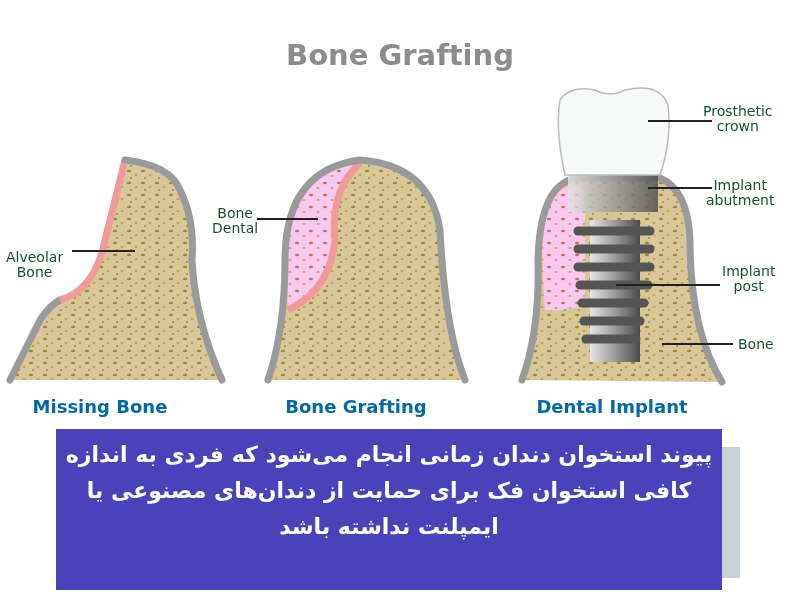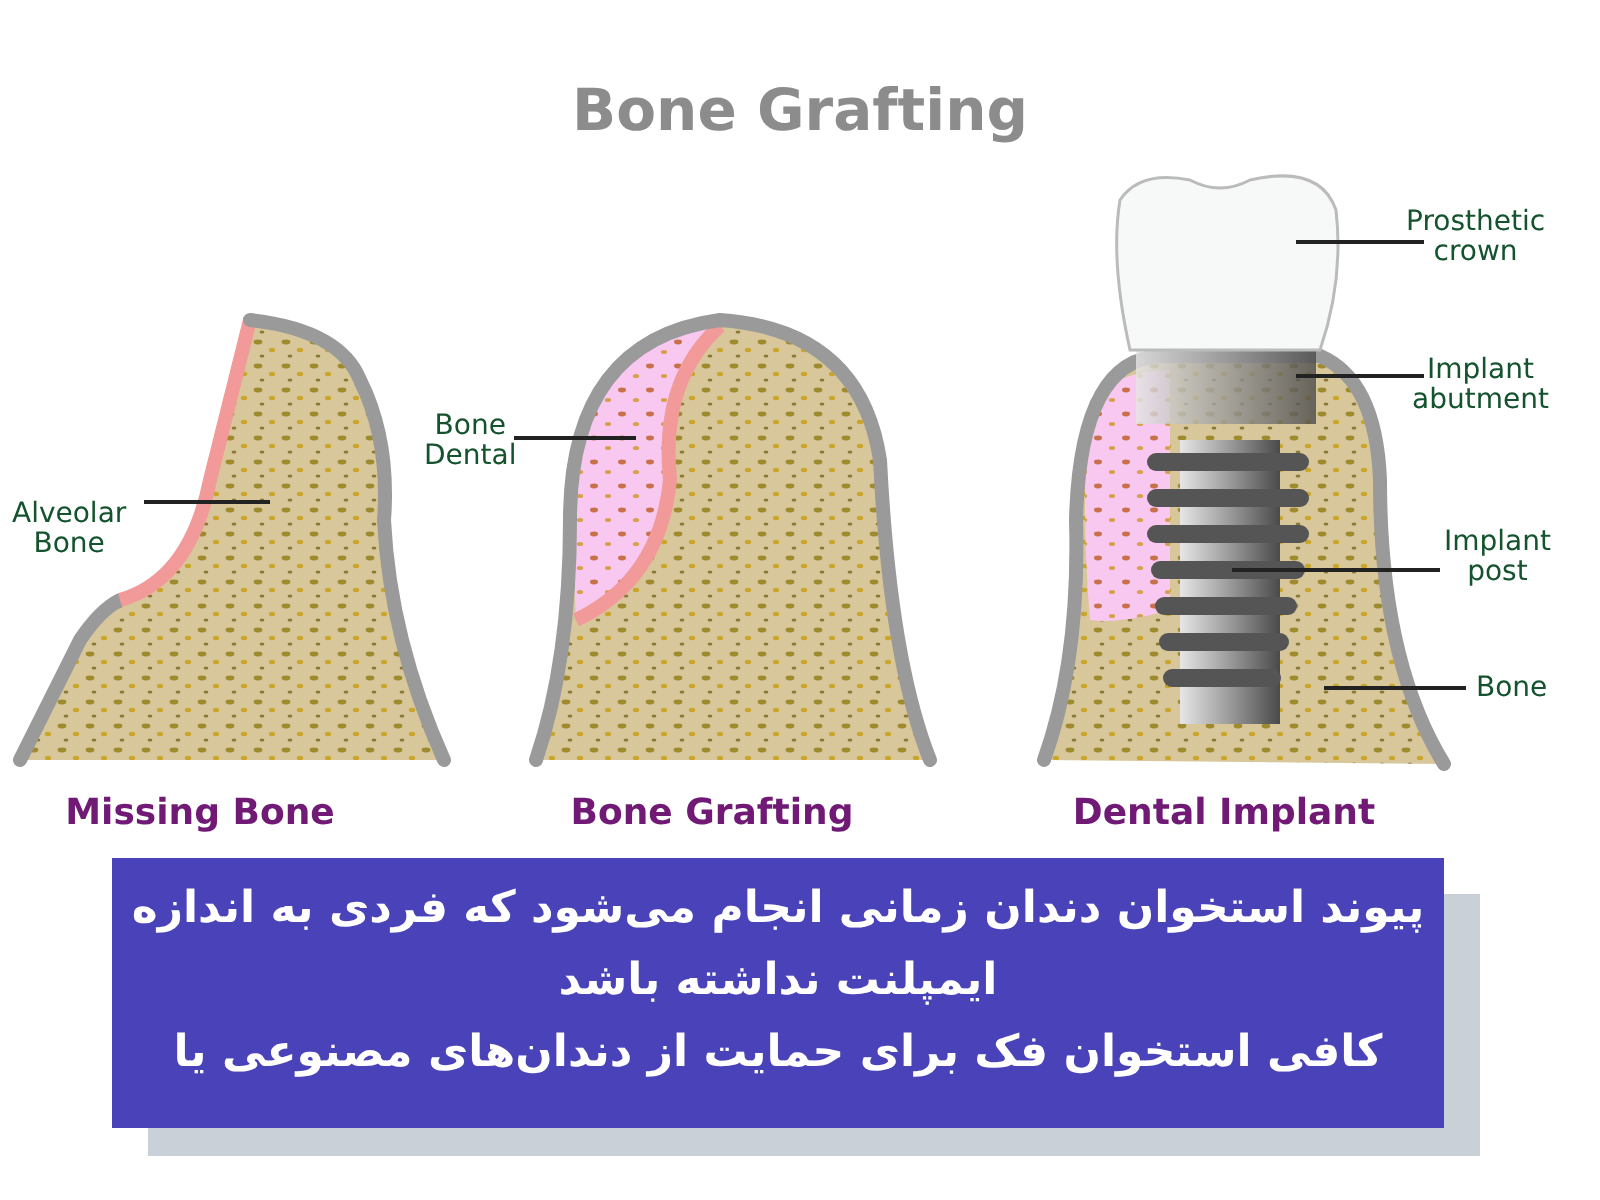--- a/index.html
+++ b/index.html
@@ -1,22 +1,22 @@
 <!DOCTYPE html>
 <html><head>
 <meta charset="utf-8">
 <style>
   html, body { margin:0; padding:0; }
   body { width:800px; height:600px; background:#ffffff; position:relative; overflow:hidden; font-family:"DejaVu Sans", sans-serif; }
   .title { position:absolute; left:0; top:38px; width:800px; text-align:center; font-size:29px; font-weight:bold; color:#8c8c8c; }
   svg.diagram { position:absolute; left:0; top:0; }
-  .panel-caption { position:absolute; top:396px; font-size:18px; font-weight:bold; color:#701a75; text-align:center; width:200px; }
+  .panel-caption { position:absolute; top:396px; font-size:18px; font-weight:bold; color:#0369a1; text-align:center; width:200px; }
   .lbl { position:absolute; font-size:14px; color:#14532d; line-height:15px; text-align:center; }
   .shadow { position:absolute; left:74px; top:447px; width:666px; height:131px; background:#c9d0d8; }
-  .caption-box { position:absolute; left:56px; top:429px; width:666px; height:135px; background:#4a42b8; color:#ffffff; direction:rtl; text-align:center; font-size:22px; font-weight:bold; line-height:36px; padding-top:8px; box-sizing:border-box; }
+  .caption-box { position:absolute; left:56px; top:429px; width:666px; height:161px; background:#4a42b8; color:#ffffff; direction:rtl; text-align:center; font-size:22px; font-weight:bold; line-height:36px; padding-top:8px; box-sizing:border-box; }
 </style>
 </head>
 <body>
 
 <div class="title">Bone Grafting</div>
 
 <svg class="diagram" width="800" height="600">
   <defs>
     <pattern id="bonepat" width="14" height="12" patternUnits="userSpaceOnUse">
       <rect width="14" height="12" fill="#d8c79a"></rect>
@@ -102,15 +102,15 @@
   <div>Bone</div>
 </div>
 
 <div class="panel-caption" style="left:0px;">Missing Bone</div>
 <div class="panel-caption" style="left:256px;">Bone Grafting</div>
 <div class="panel-caption" style="left:512px;">Dental Implant</div>
 
 <div class="shadow"></div>
 <div class="caption-box">
   <div>پیوند استخوان دندان زمانی انجام می‌شود که فردی به اندازه</div>
+  <div>کافی استخوان فک برای حمایت از دندان‌های مصنوعی یا</div>
   <div>ایمپلنت نداشته باشد</div>
-  <div>کافی استخوان فک برای حمایت از دندان‌های مصنوعی یا</div>
 </div>
 
 </body></html>

